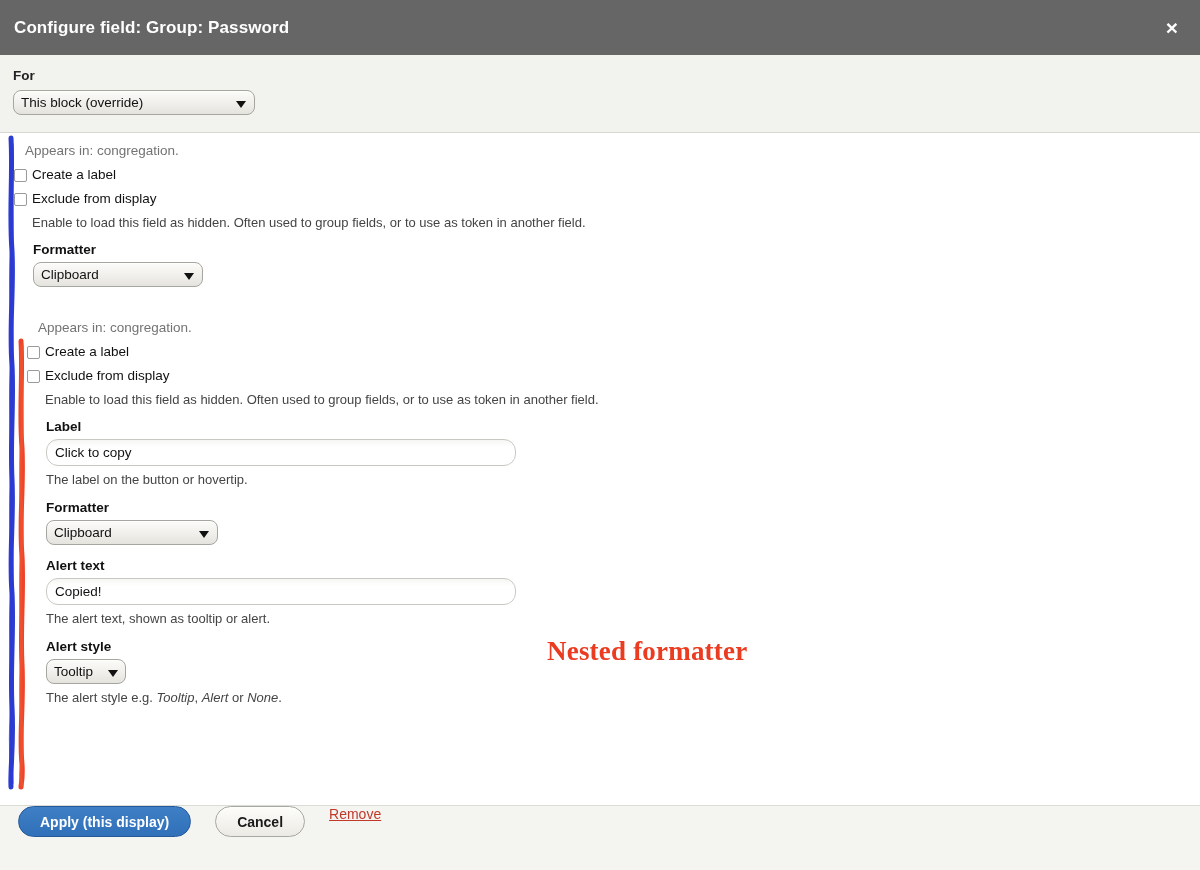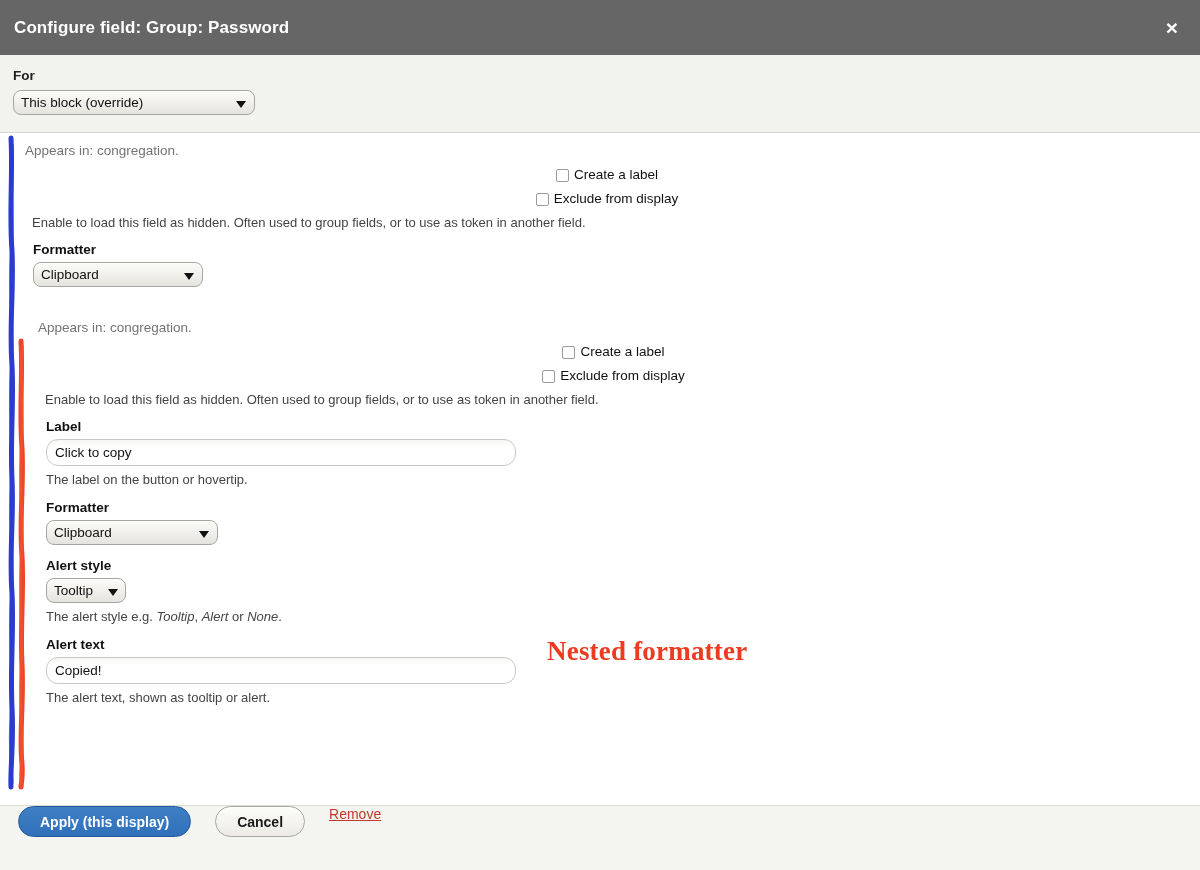--- a/index.html
+++ b/index.html
@@ -107,21 +107,20 @@
   .appears {
     font-size: 13.5px;
     color: #737373;
     margin: 0 0 9px 11px;
   }
 
   .cb-row {
     display: flex;
     align-items: flex-start;
     margin: 8px 0 9px 0;
-    justify-content: center;
   }
   .checkbox {
     flex: 0 0 auto;
     width: 13px; height: 13px;
     margin: 2px 5px 0 0;
     border: 1px solid #9a9a9a;
     border-radius: 2px;
     background: #ffffff;
     cursor: pointer;
   }
@@ -308,34 +307,34 @@
 
         <div class="field-block">
           <div class="field-label">Formatter</div>
           <div class="select w-fmt2">
             <span>Clipboard</span>
             <span class="arrow"></span>
           </div>
         </div>
 
         <div class="field-block">
+          <div class="field-label">Alert text</div>
+          <input class="text-input" type="text" value="Copied!" style="">
+          <div class="desc nomargin-left" style="margin-top:6px;margin-bottom:0;">The alert text, shown as tooltip or alert.</div>
+        </div>
+
+        <div class="field-block">
           <div class="field-label">Alert style</div>
           <div class="select w-alert">
             <span>Tooltip</span>
             <span class="arrow"></span>
           </div>
           <div class="desc nomargin-left" style="margin-top:6px;margin-bottom:0;"><span>The alert style e.g. </span><i>Tooltip</i><span>, </span><i>Alert</i><span> or </span><i>None</i><span>.</span></div>
         </div>
 
-        <div class="field-block">
-          <div class="field-label">Alert text</div>
-          <input class="text-input" type="text" value="Copied!" style="">
-          <div class="desc nomargin-left" style="margin-top:6px;margin-bottom:0;">The alert text, shown as tooltip or alert.</div>
-        </div>
-
       </div>
     </div>
   </div>
 
   <div class="footer">
     <div class="btn btn-primary">Apply (this display)</div>
     <div class="btn btn-secondary">Cancel</div>
     <div class="link-remove">Remove</div>
   </div>
 

